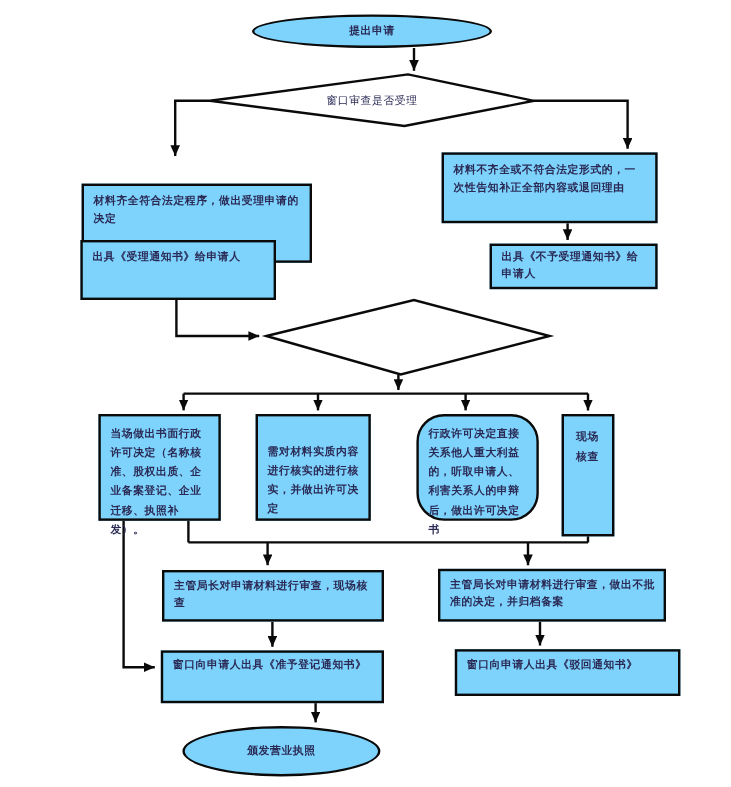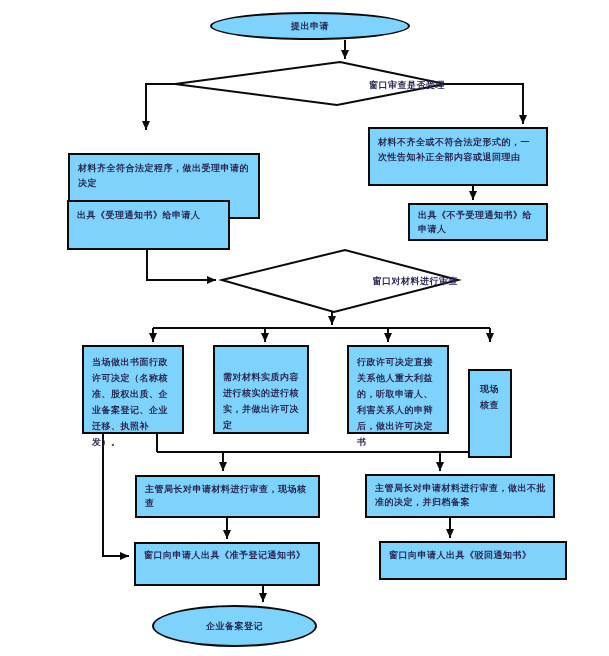--- a/index.html
+++ b/index.html
@@ -14,22 +14,22 @@
     font-size:9px; font-weight:bold; color:#2a2a55;
     line-height:15px; letter-spacing:0.5px;
     padding:6px 7px 0 8px; text-align:left;
   }
   .ellipse {
     border-radius:50%; display:flex; align-items:center; justify-content:center;
     text-align:center; padding:0;
   }
   .dlabel {
     position:absolute; box-sizing:border-box;
-    font-size:9px; font-weight:bold; color:#2a2a55; letter-spacing:0.5px;
-    text-align:right; line-height:14px;
+    font-size:9px; font-weight:normal; color:#2a2a55; letter-spacing:0.5px;
+    text-align:center; line-height:14px;
   }
 </style>
 </head>
 <body>
 
 <div id="canvas">
 
   <svg id="connector-svg" viewBox="0 0 609 656" xmlns="http://www.w3.org/2000/svg">
     <defs>
       <marker id="ah" viewBox="0 0 9 8" refX="9" refY="4" markerWidth="9" markerHeight="8" markerUnits="userSpaceOnUse" orient="auto">
@@ -79,30 +79,29 @@
   </div>
 
   <div class="dlabel" style="left:175px; top:78px; width:270px;">窗口审查是否受理</div>
 
   <div class="node" style="left:68px; top:133px; width:192px; height:66px;margin-top:20px;">材料齐全符合法定程序，做出受理申请的决定</div>
   <div class="node" style="left:368px; top:127px; width:180px; height:59px; padding-right:8px;">材料不齐全或不符合法定形式的，一次性告知补正全部内容或退回理由</div>
 
   <div class="node" style="left:67px; top:200px; width:163px; height:50px; padding-right:18px;">出具《受理通知书》给申请人</div>
   <div class="node" style="left:408px; top:203px; width:140px; height:38px; padding-top:3px; line-height:14px;">出具《不予受理通知书》给申请人</div>
 
-  <div class="dlabel" style="left:222px; top:274px; width:236px;">窗口对材料进行审查</div>
 
   <div class="node" style="left:82px; top:345px; width:102px; height:89px; line-height:16px; padding-top:7px;">当场做出书面行政许可决定（名称核准、股权出质、企业备案登记、企业迁移、执照补发）。</div>
   <div class="node" style="left:213px; top:345px; width:96px; height:89px; line-height:16px; padding-top:22px;">需对材料实质内容进行核实的进行核实，并做出许可决定</div>
-  <div class="node" style="left:347px; top:345px; width:102px; height:89px; line-height:16px; padding-top:7px;">行政许可决定直接关系他人重大利益的，听取申请人、利害关系人的申辩后，做出许可决定书</div>
-  <div class="node" style="left:468px; top:345px; width:44px; height:89px; padding:10px 6px 0 10px; line-height:16px;margin-top:24px;">现场核查</div>
+  <div class="node" style="left:347px; top:345px; width:102px; height:89px; line-height:16px; padding-top:7px;border-radius:23px;">行政许可决定直接关系他人重大利益的，听取申请人、利害关系人的申辩后，做出许可决定书</div>
+  <div class="node" style="left:468px; top:345px; width:44px; height:102px; padding:10px 6px 0 10px; line-height:16px;">现场核查</div>
 
   <div class="node" style="left:135px; top:475px; width:185px; height:43px; padding-top:5px; line-height:14px;">主管局长对申请材料进行审查，现场核查</div>
   <div class="node" style="left:365px; top:474px; width:190px; height:44px; padding-top:5px; line-height:14px;">主管局长对申请材料进行审查，做出不批准的决定，并归档备案</div>
 
   <div class="node" style="left:134px; top:542px; width:186px; height:44px; padding-top:4px; line-height:14px;">窗口向申请人出具《准予登记通知书》</div>
   <div class="node" style="left:367px; top:541px; width:188px; height:39px; padding-top:5px; line-height:14px;margin-left:12px;">窗口向申请人出具《驳回通知书》</div>
 
   <div class="node ellipse" style="left:152px; top:605px; width:165px; height:42px;">
-    <span>企业备案登记</span>
+    <span>颁发营业执照</span>
   </div>
 
 </div>
 
 </body></html>

